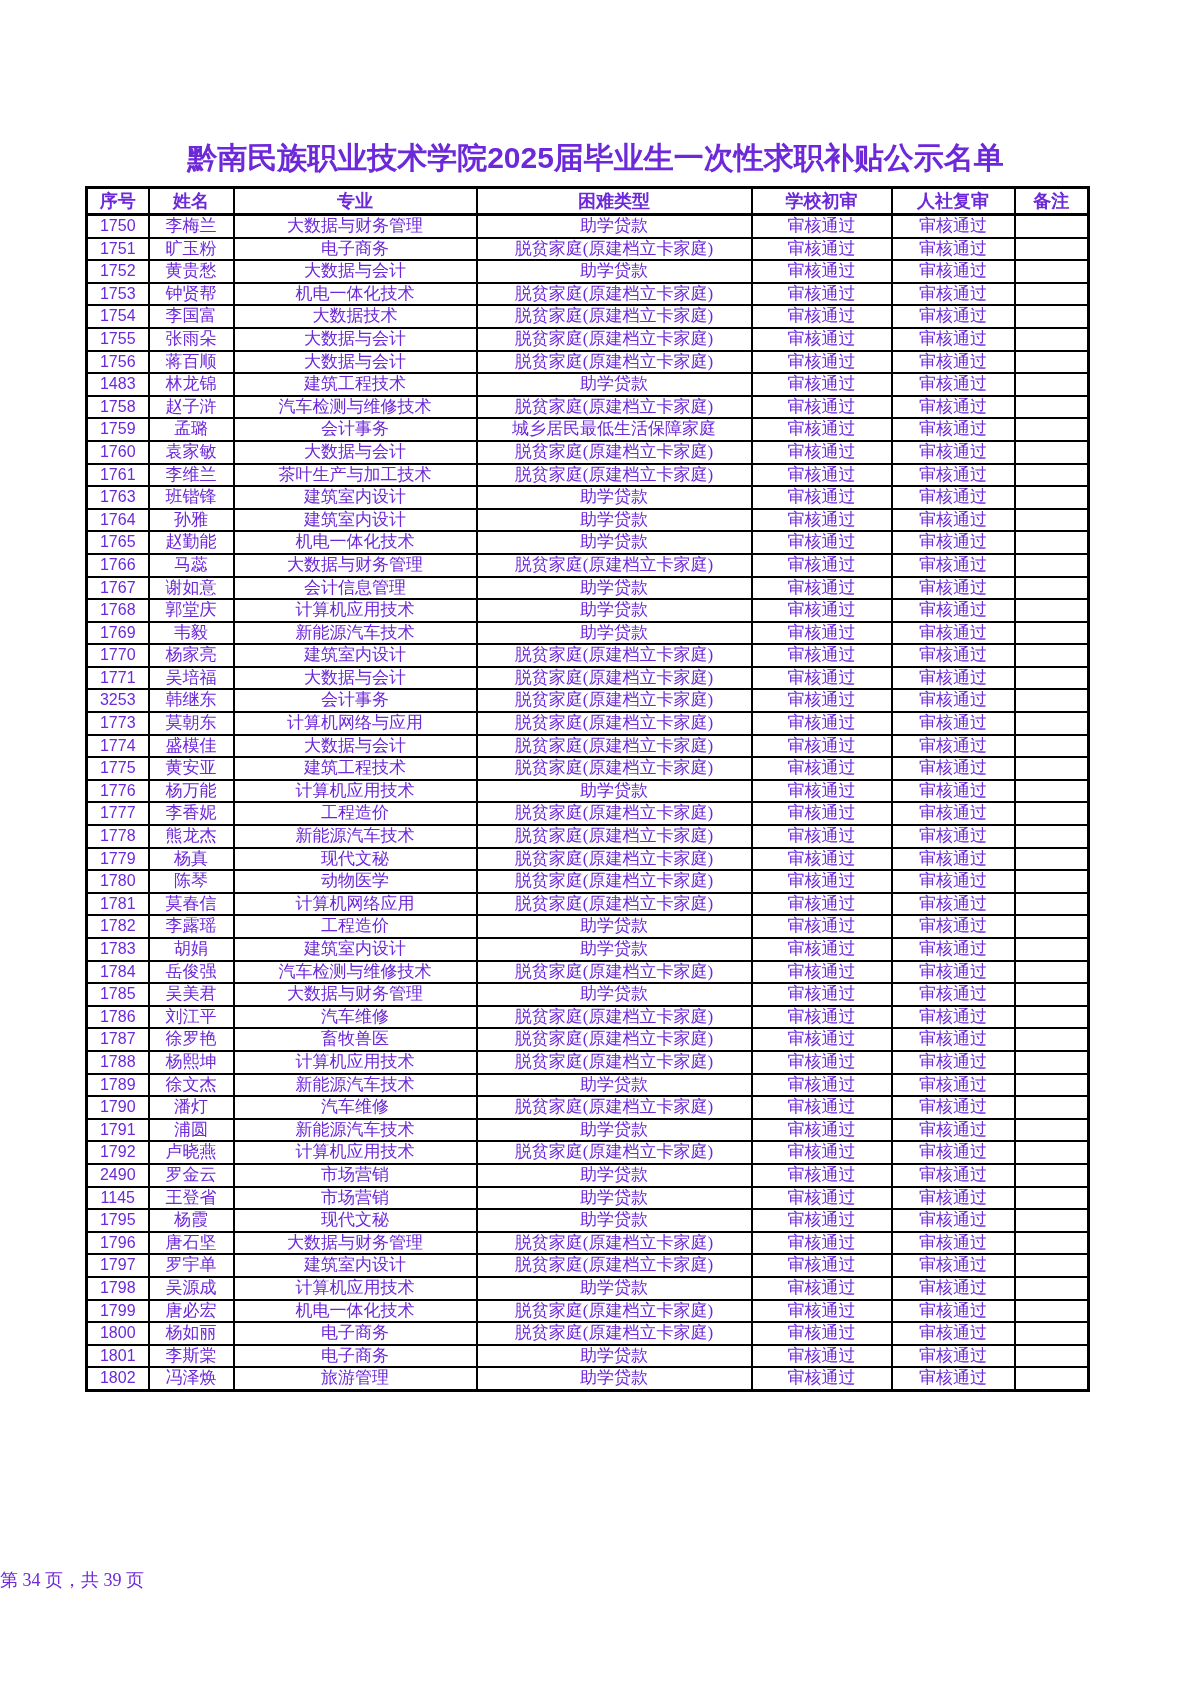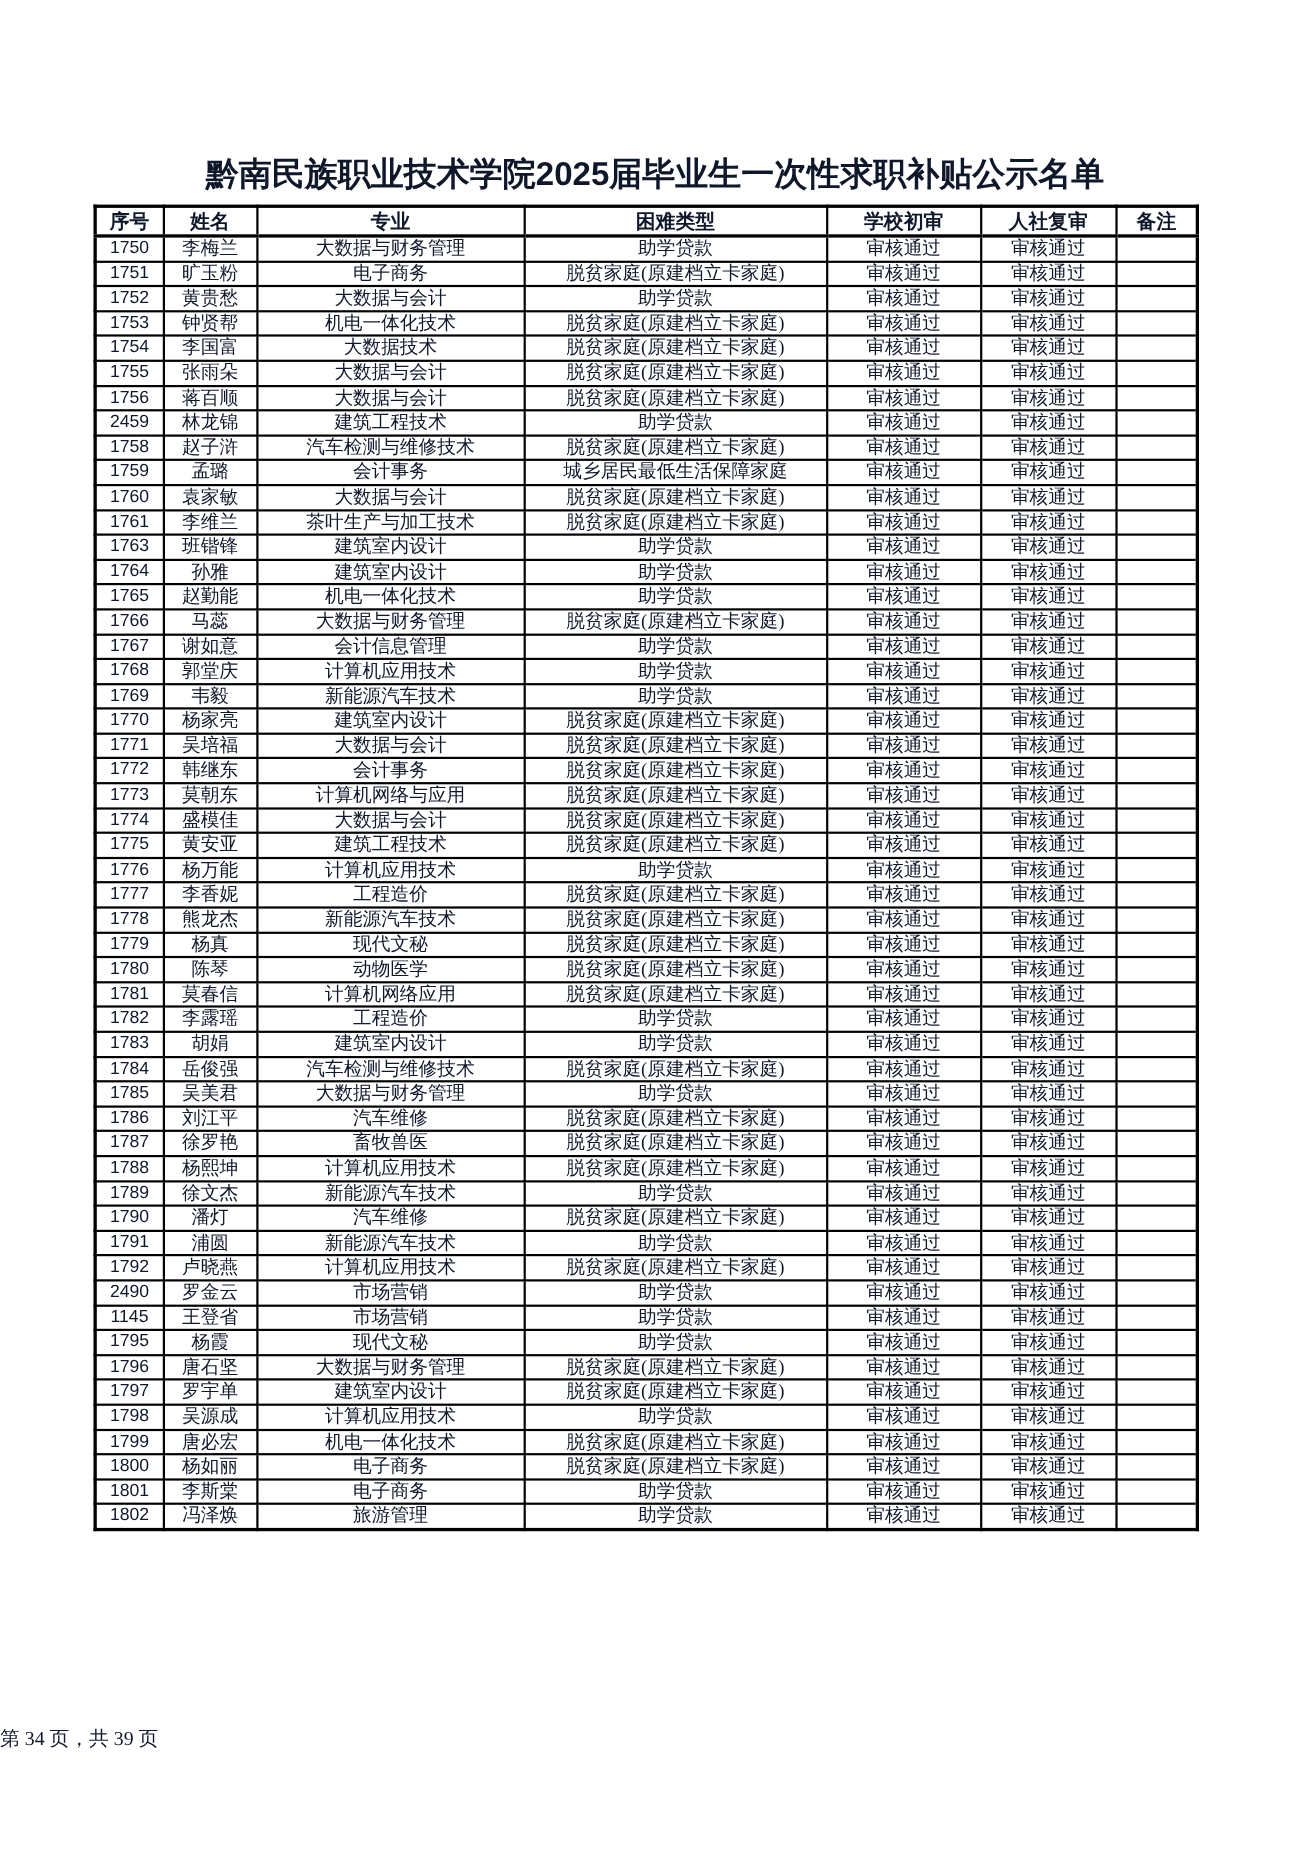--- a/index.html
+++ b/index.html
@@ -1,21 +1,21 @@
 <!DOCTYPE html>
 <html><head>
 <meta charset="utf-8">
 <style>
   html, body { margin: 0; padding: 0; background: #ffffff; }
   .page {
     position: relative;
     width: 1191px;
     height: 1684px;
     background: #ffffff;
-    color: #0f172a;
+    color: #6d28d9;
     font-family: "Liberation Serif", "DejaVu Serif", serif;
     overflow: hidden;
   }
   .doc-title {
     position: absolute;
     top: 138px;
     left: 0;
     width: 100%;
     text-align: center;
     font-family: "Liberation Sans", "DejaVu Sans", sans-serif;
@@ -152,21 +152,21 @@
         <tr>
           <td class="seq">1756</td>
           <td>蒋百顺</td>
           <td>大数据与会计</td>
           <td>脱贫家庭(原建档立卡家庭)</td>
           <td>审核通过</td>
           <td>审核通过</td>
           <td></td>
         </tr>
         <tr>
-          <td class="seq">2459</td>
+          <td class="seq">1483</td>
           <td>林龙锦</td>
           <td>建筑工程技术</td>
           <td>助学贷款</td>
           <td>审核通过</td>
           <td>审核通过</td>
           <td></td>
         </tr>
         <tr>
           <td class="seq">1758</td>
           <td>赵子浒</td>
@@ -278,21 +278,21 @@
         <tr>
           <td class="seq">1771</td>
           <td>吴培福</td>
           <td>大数据与会计</td>
           <td>脱贫家庭(原建档立卡家庭)</td>
           <td>审核通过</td>
           <td>审核通过</td>
           <td></td>
         </tr>
         <tr>
-          <td class="seq">1772</td>
+          <td class="seq">3253</td>
           <td>韩继东</td>
           <td>会计事务</td>
           <td>脱贫家庭(原建档立卡家庭)</td>
           <td>审核通过</td>
           <td>审核通过</td>
           <td></td>
         </tr>
         <tr>
           <td class="seq">1773</td>
           <td>莫朝东</td>

